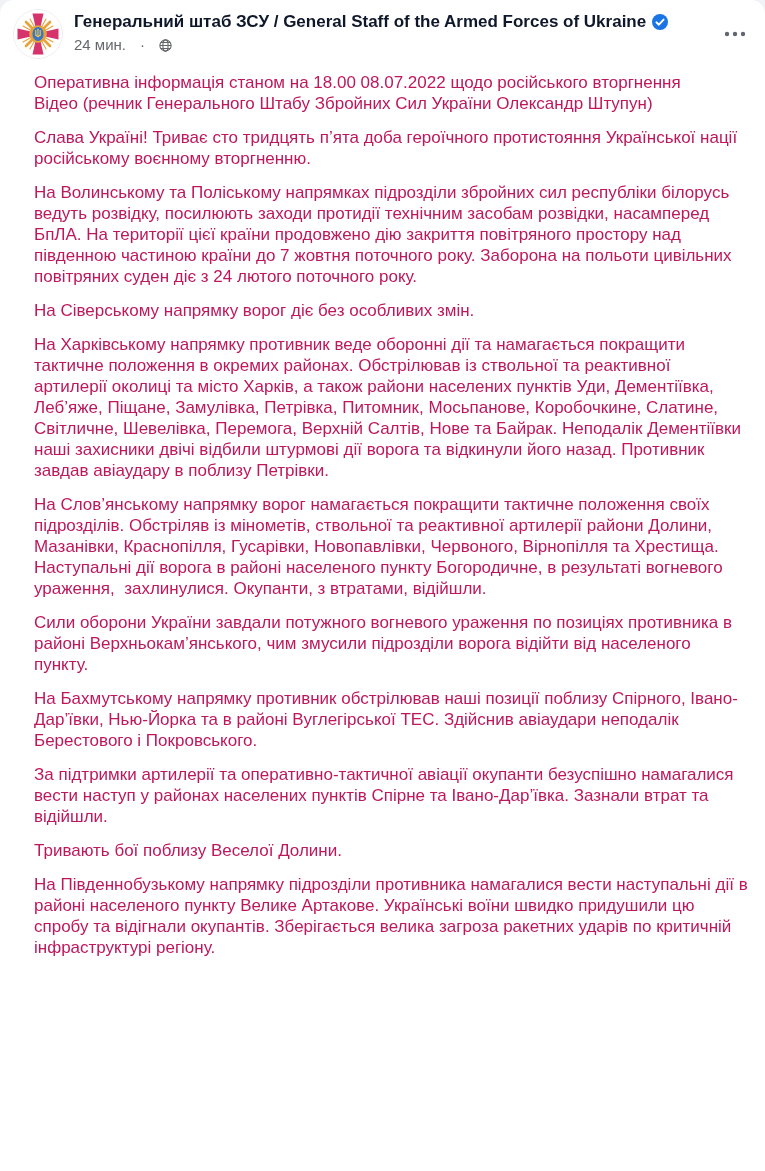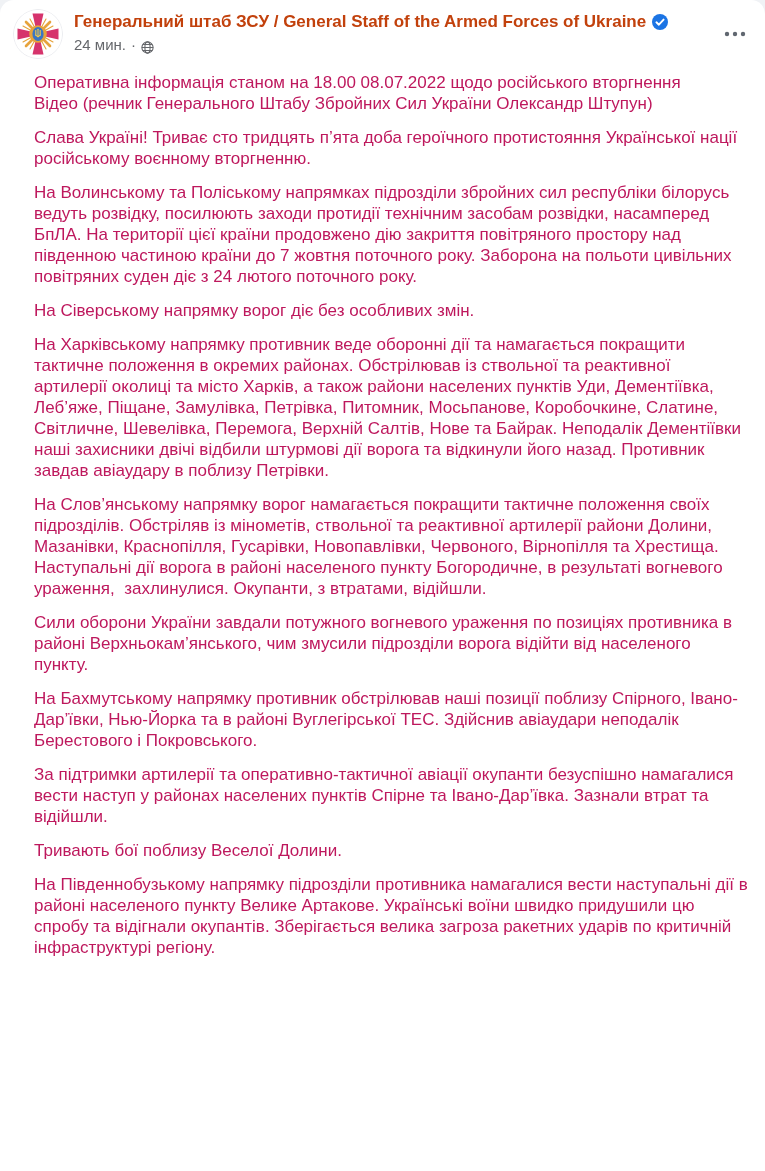--- a/index.html
+++ b/index.html
@@ -38,34 +38,34 @@
   }
   .title-row {
     display: flex;
     align-items: center;
     gap: 6px;
   }
   .page-name {
     font-weight: 700;
     font-size: 17px;
     line-height: 21px;
-    color: #c2410c;
+    color: #0f172a;
     cursor: pointer;
     white-space: nowrap;
   }
   .verified {
     display: inline-flex;
     width: 16px;
     height: 16px;
     flex: 0 0 auto;
   }
   .meta-row {
     display: flex;
-    align-items: flex-end;
-    gap: 5px;
+    align-items: center;
+    gap: 14px;
     margin-top: 4px;
     font-size: 15px;
     line-height: 18px;
     color: #65676b;
   }
   .meta-row .timestamp { cursor: pointer; }
   .meta-row .globe { display: inline-flex; width: 13px; height: 13px; color: #65676b; }
   .more-btn {
     width: 36px;
     height: 36px;

